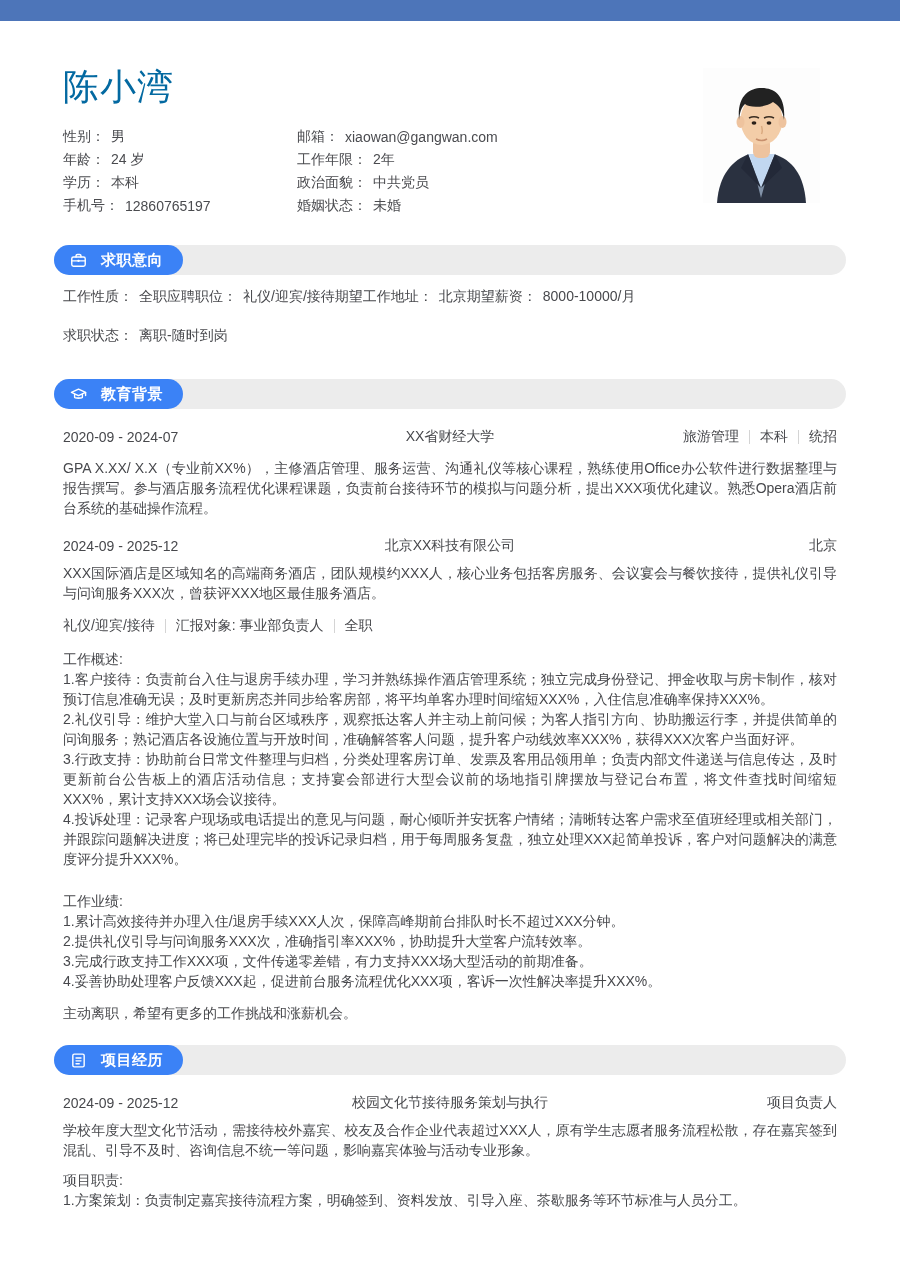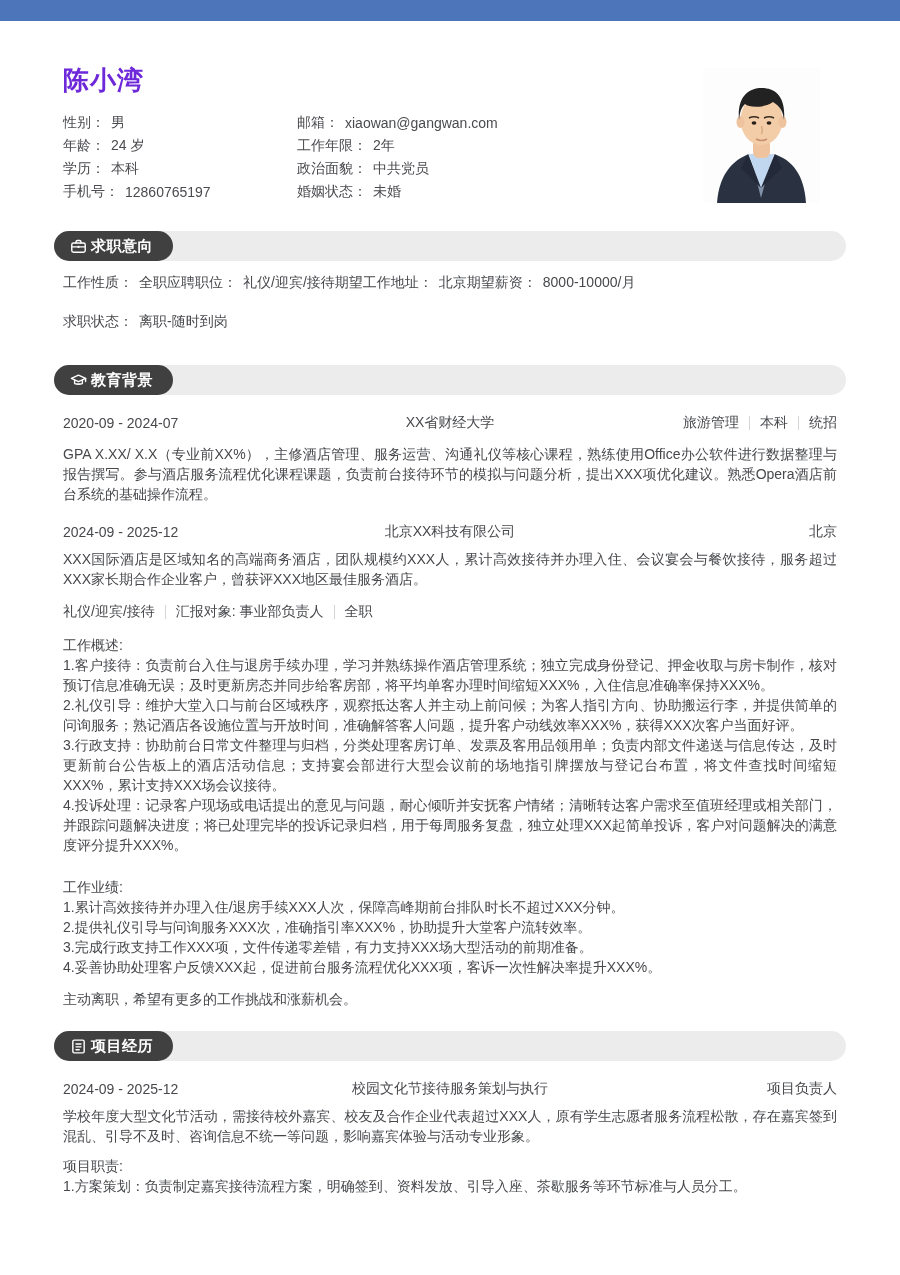--- a/index.html
+++ b/index.html
@@ -9,21 +9,21 @@
     overflow: hidden;
     background: #ffffff;
     font-family: "Liberation Sans", "DejaVu Sans", sans-serif;
     color: #47484c;
   }
   .topbar { height: 21px; background: #4d75b9; }
   .page { position: relative; padding: 0 54px; }
 
   
   .header { position: relative; padding: 42px 9px 0; }
-  .name { font-size: 26px; font-weight: bold; color: #6d28d9; letter-spacing: 1px; }
+  .name { font-size: 36px; font-weight: normal; color: #0369a1; letter-spacing: 1px; }
   .info-grid {
     display: grid;
     grid-template-columns: 234px 1fr;
     row-gap: 5px;
     margin-top: 16px;
     font-size: 14px;
     color: #4a4b4f;
   }
   .info-item { display: flex; align-items: center; white-space: nowrap; }
   .info-item .lbl { margin-right: 6px; }
@@ -33,23 +33,23 @@
   }
   .photo svg { display: block; }
 
   
   .sec-bar {
     position: relative; height: 30px;
     background: #ececec; border-radius: 15px;
   }
   .sec-pill {
     position: absolute; left: 0; top: 0; height: 30px;
-    display: inline-flex; align-items: center; gap: 4px;
+    display: inline-flex; align-items: center; gap: 14px;
     padding: 0 20px 0 16px;
-    background: #404040; border-radius: 15px;
+    background: #3b82f6; border-radius: 15px;
     color: #ffffff; font-size: 15px; font-weight: bold;
     letter-spacing: 0.5px;
   }
   .sec-pill .ic { display: inline-flex; width: 17px; height: 17px; }
   .sec-pill .ic svg { width: 17px; height: 17px; }
 
   .sec-inner { padding: 0 9px; }
 
   
   .intent-row { display: flex; justify-content: flex-start; margin-top: 13px; font-size: 14px; white-space: nowrap; }
@@ -231,21 +231,21 @@
     </div>
   </section>
 
   <section>
     <div class="sec-inner">
       <div class="meta-row">
         <span class="meta-left">2024-09 - 2025-12</span>
         <span class="meta-center">北京XX科技有限公司</span>
         <span class="meta-right">北京</span>
       </div>
-      <p class="para tight">XXX国际酒店是区域知名的高端商务酒店，团队规模约XXX人，累计高效接待并办理入住、会议宴会与餐饮接待，服务超过XXX家长期合作企业客户，曾获评XXX地区最佳服务酒店。</p>
+      <p class="para tight">XXX国际酒店是区域知名的高端商务酒店，团队规模约XXX人，核心业务包括客房服务、会议宴会与餐饮接待，提供礼仪引导与问询服务XXX次，曾获评XXX地区最佳服务酒店。</p>
       <div class="tag-row">
         <span>礼仪/迎宾/接待</span>
         <span class="vdiv"></span>
         <span>汇报对象: 事业部负责人</span>
         <span class="vdiv"></span>
         <span>全职</span>
       </div>
 
       <div class="block">
         <div class="bline">工作概述:</div>

